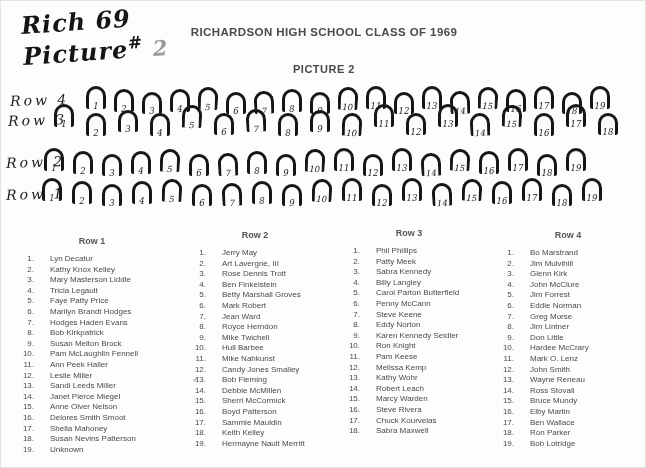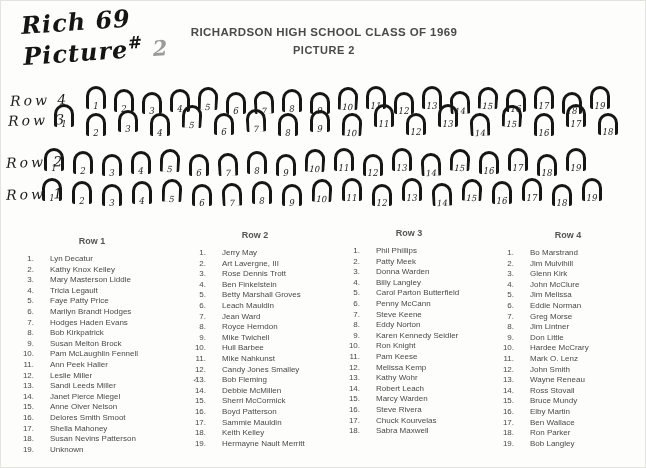--- a/index.html
+++ b/index.html
@@ -19,21 +19,21 @@
     font-weight:bold;font-style:italic;
     font-size:24px;line-height:25px;color:#151515;
     transform:rotate(-4deg);
     letter-spacing:1px;
     white-space:nowrap;
   }
   .hand-note .hash{font-size:17px;vertical-align:super;}
   .hand-note .light-ink{color:#9a9a9a;font-size:21px;}
   .titles{position:absolute;left:1px;top:26px;width:100%;text-align:center;}
   .title{font-size:11.5px;font-weight:bold;color:#4a4a4a;letter-spacing:.4px;}
-  .subtitle{font-size:11px;font-weight:bold;color:#4a4a4a;margin-top:6px;letter-spacing:.5px;}
+  .subtitle{font-size:11px;font-weight:bold;color:#4a4a4a;margin-top:25px;letter-spacing:.5px;}
 
   
   .diagram{position:absolute;left:0;top:84px;width:646px;height:130px;}
   .row-label{
     position:absolute;
     font-family:"DejaVu Serif", serif;font-style:italic;
     font-size:14px;color:#1c1c1c;letter-spacing:3px;
     transform:rotate(-2deg);white-space:nowrap;
   }
   .arch-row{position:absolute;display:flex;align-items:flex-start;}
@@ -443,21 +443,21 @@
           <div class="name-item">
             <span class="ix">4.</span>
             <span class="nm">Ben Finkelstein</span>
           </div>
           <div class="name-item">
             <span class="ix">5.</span>
             <span class="nm">Betty Marshall Groves</span>
           </div>
           <div class="name-item">
             <span class="ix">6.</span>
-            <span class="nm">Leach Mauldin</span>
+            <span class="nm">Mark Robert</span>
           </div>
           <div class="name-item">
             <span class="ix">7.</span>
             <span class="nm">Jean Ward</span>
           </div>
           <div class="name-item">
             <span class="ix">8.</span>
             <span class="nm">Royce Herndon</span>
           </div>
           <div class="name-item">
@@ -513,21 +513,21 @@
           <div class="name-item">
             <span class="ix">1.</span>
             <span class="nm">Phil Phillips</span>
           </div>
           <div class="name-item">
             <span class="ix">2.</span>
             <span class="nm">Patty Meek</span>
           </div>
           <div class="name-item">
             <span class="ix">3.</span>
-            <span class="nm">Donna Warden</span>
+            <span class="nm">Sabra Kennedy</span>
           </div>
           <div class="name-item">
             <span class="ix">4.</span>
             <span class="nm">Billy Langley</span>
           </div>
           <div class="name-item">
             <span class="ix">5.</span>
             <span class="nm">Carol Parton Butterfield</span>
           </div>
           <div class="name-item">
@@ -598,21 +598,21 @@
           <div class="name-item">
             <span class="ix">3.</span>
             <span class="nm">Glenn Kirk</span>
           </div>
           <div class="name-item">
             <span class="ix">4.</span>
             <span class="nm">John McClure</span>
           </div>
           <div class="name-item">
             <span class="ix">5.</span>
-            <span class="nm">Jim Melissa</span>
+            <span class="nm">Jim Forrest</span>
           </div>
           <div class="name-item">
             <span class="ix">6.</span>
             <span class="nm">Eddie Norman</span>
           </div>
           <div class="name-item">
             <span class="ix">7.</span>
             <span class="nm">Greg Morse</span>
           </div>
           <div class="name-item">
@@ -654,19 +654,19 @@
           <div class="name-item">
             <span class="ix">17.</span>
             <span class="nm">Ben Wallace</span>
           </div>
           <div class="name-item">
             <span class="ix">18.</span>
             <span class="nm">Ron Parker</span>
           </div>
           <div class="name-item">
             <span class="ix">19.</span>
-            <span class="nm">Bob Langley</span>
+            <span class="nm">Bob Lotridge</span>
           </div>
         </div>
     </div>
   </div>
 
 </div>
 
 </body></html>

